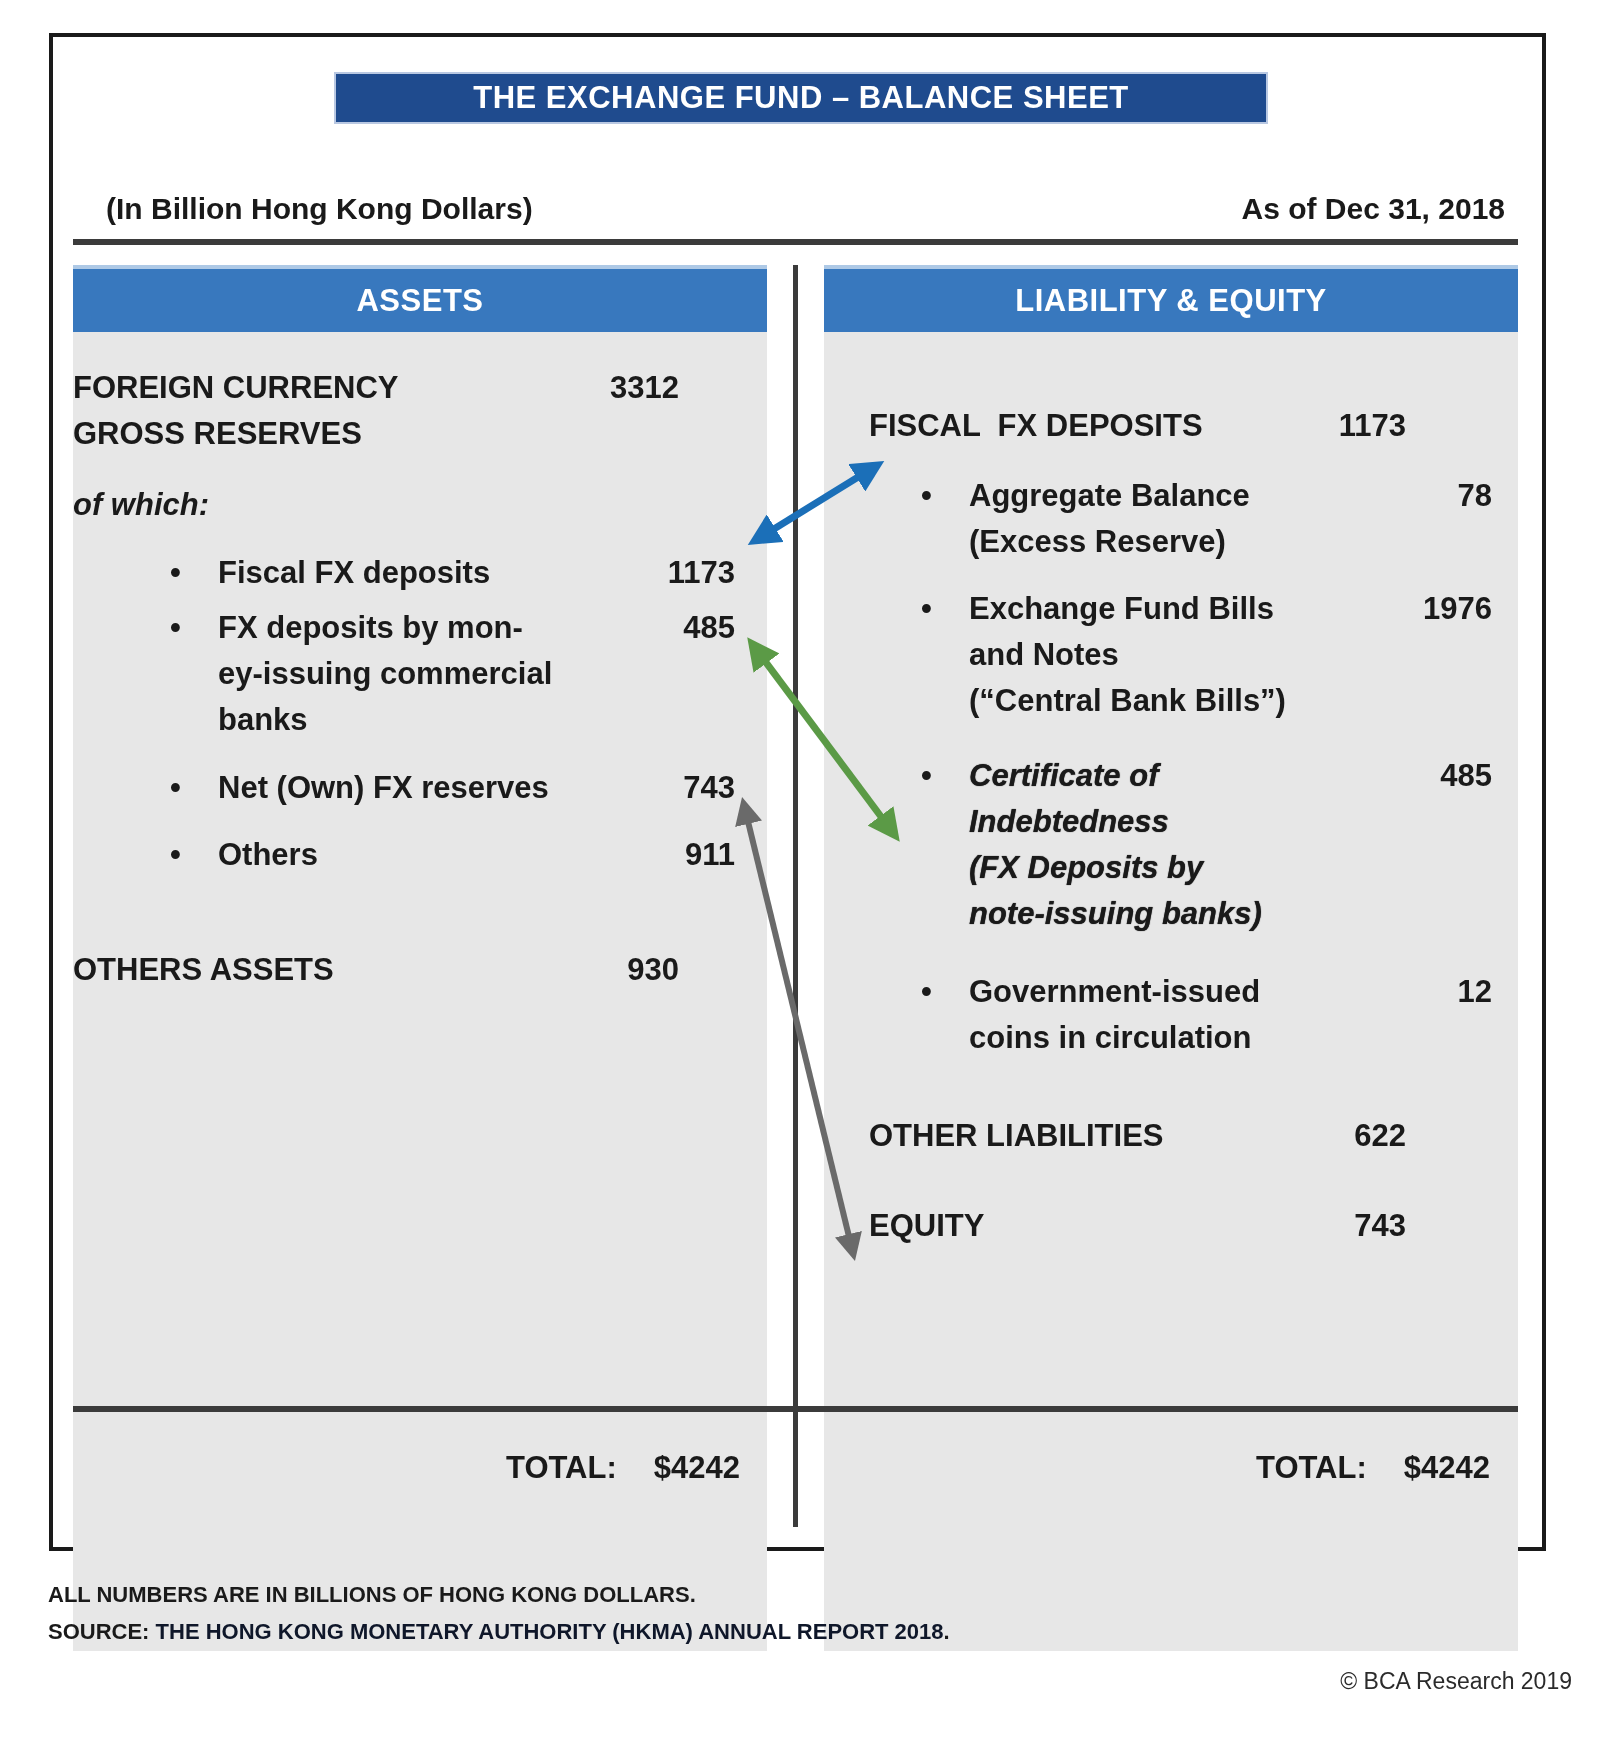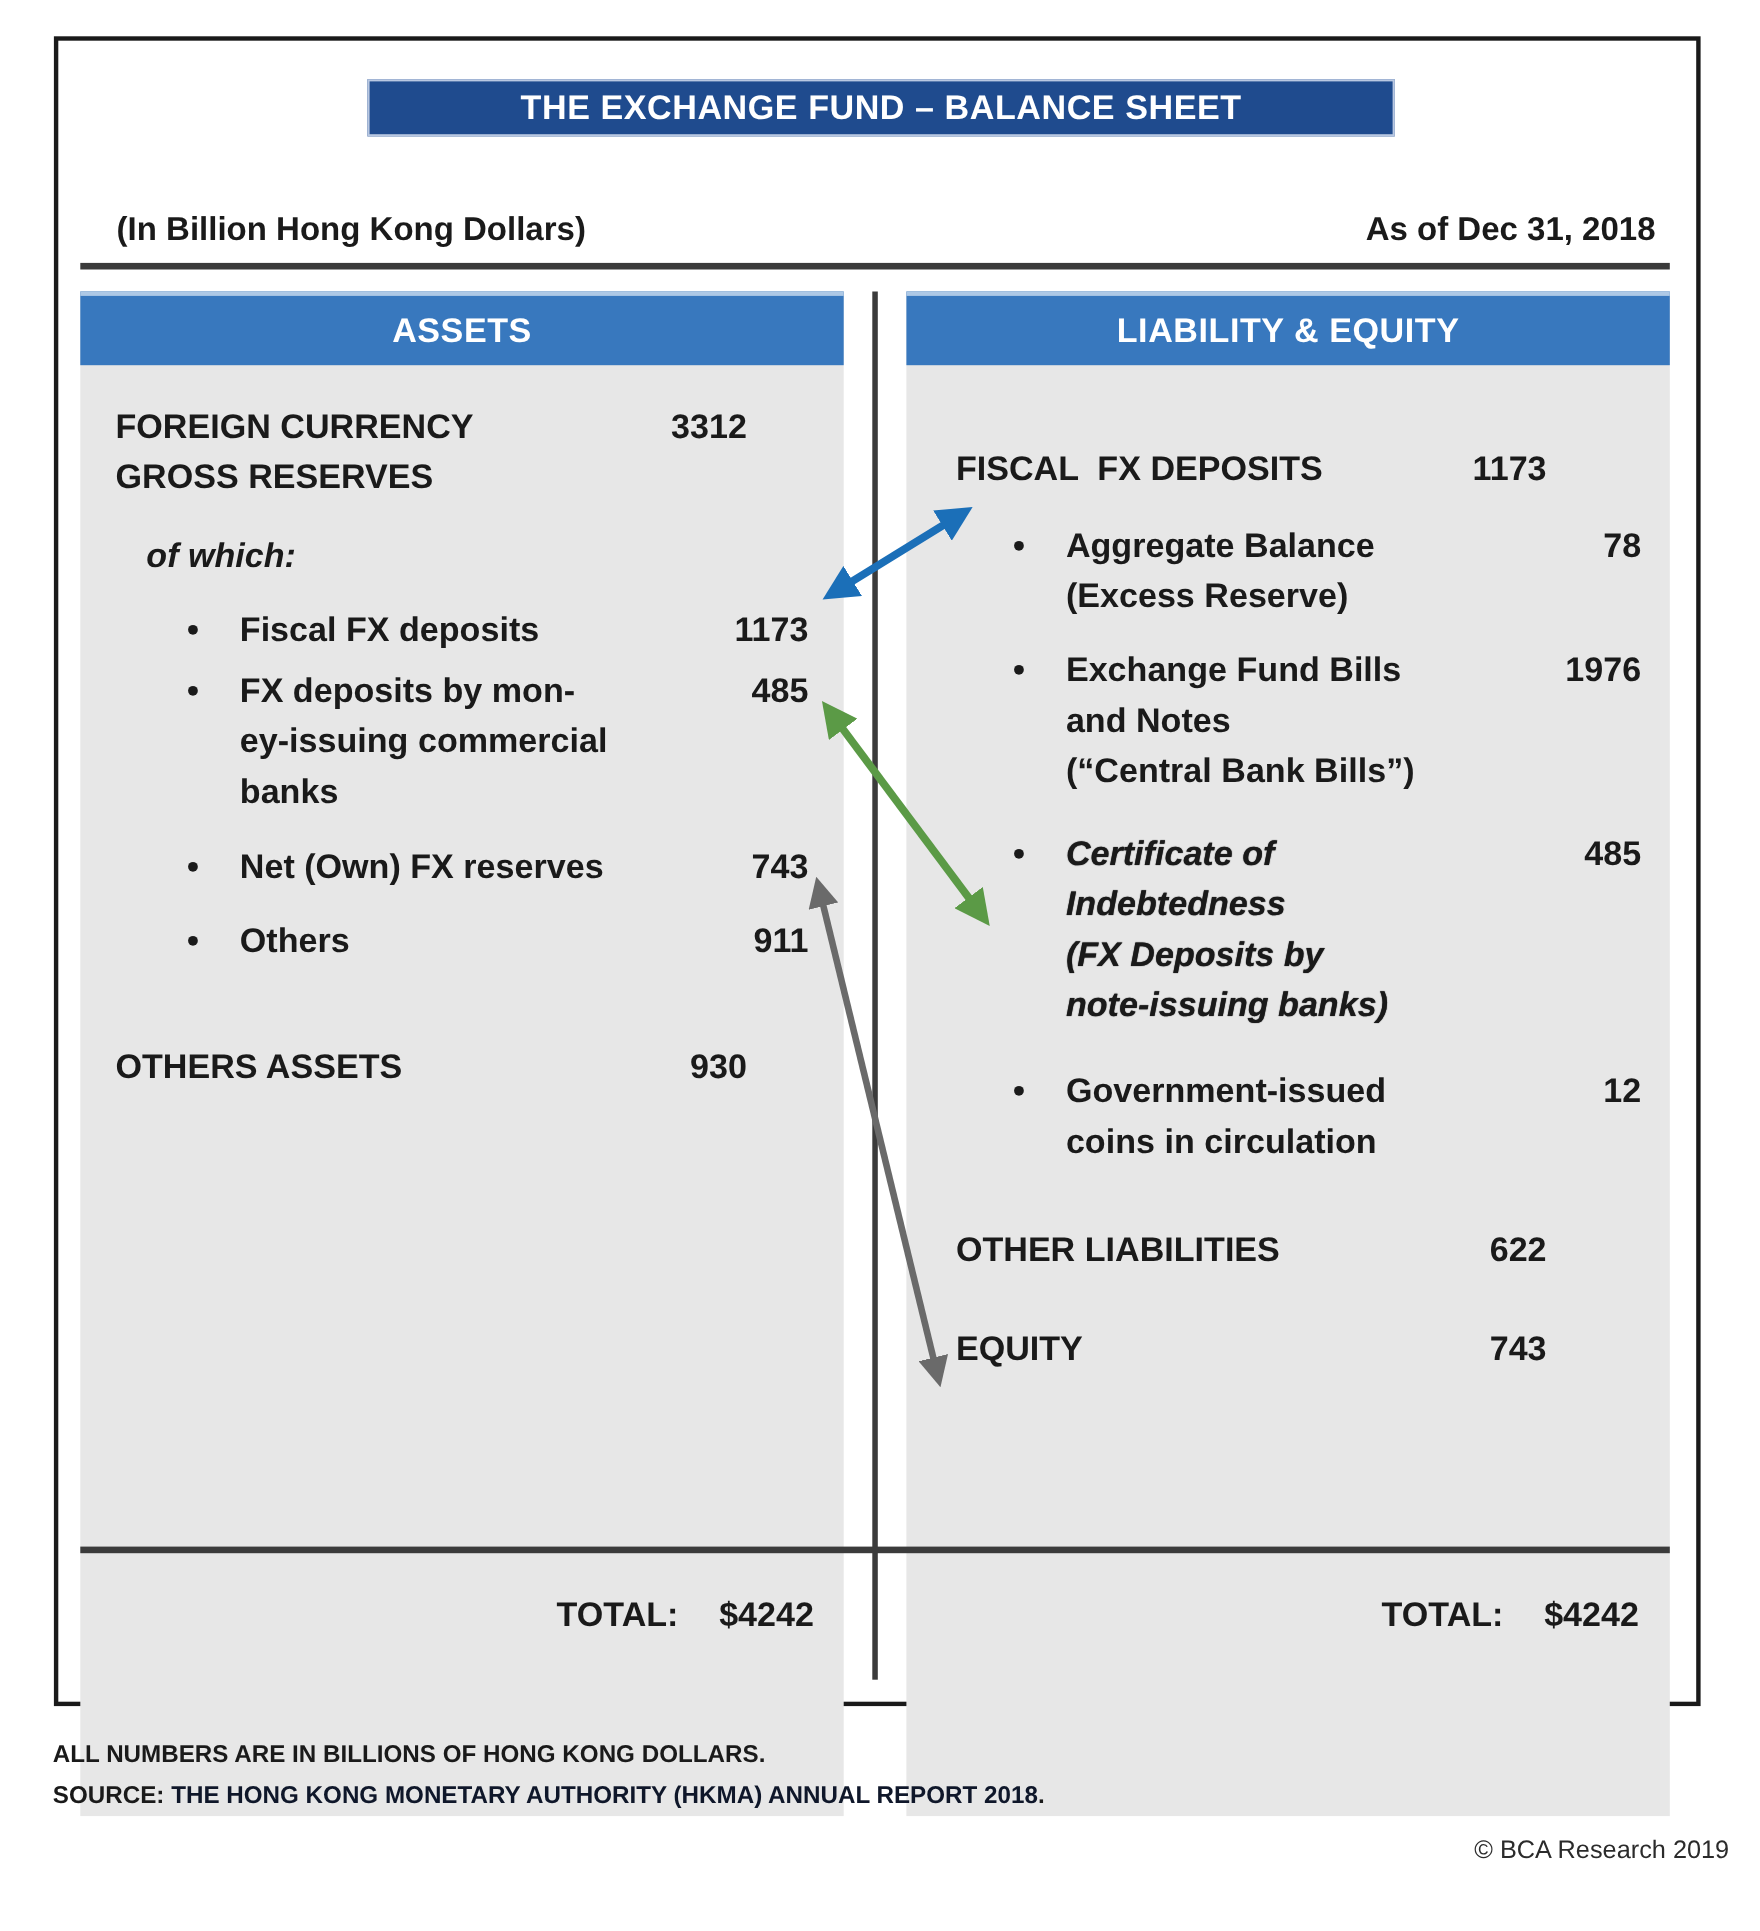--- a/index.html
+++ b/index.html
@@ -31,29 +31,29 @@
   .panel-right{left:824px;}
   .panel-header{
     height:67px;background:#3878BE;border-top:4px solid #aec9e6;box-sizing:border-box;
     display:flex;align-items:center;justify-content:center;
     color:#ffffff;font-size:31px;letter-spacing:0.5px;
   }
   
   .row{display:flex;align-items:flex-start;font-size:31px;line-height:46px;}
   .lbl{flex:1;white-space:pre-wrap;}
   .val{text-align:right;width:110px;white-space:pre;}
-  .panel-left  .main{padding-left:32px;}
+  .panel-left  .main{}
   .panel-right .main{padding-left:45px;}
   .panel-left  .main   .val{margin-right:88px;}
   .panel-left  .bullet .val{margin-right:32px;}
   .panel-right .main   .val{margin-right:112px;}
   .panel-right .bullet .val{margin-right:26px;}
   .bullet{padding-left:97px;}
   .dot{width:48px;flex:0 0 48px;}
-  .ofwhich{padding-left:60px;font-style:italic;}
+  .ofwhich{font-style:italic;}
   .embold .lbl{text-shadow:0 0 1px #1a1a1a;font-style:italic;}
   
   .total-row{display:flex;font-size:31px;top:1448px;line-height:40px;}
   .total-row .gap{width:37px;}
   .total-left{right:860px;}
   .total-right{right:110px;}
   
   .footer-note{left:48px;top:1580px;font-size:22px;line-height:30px;}
   .footer-source{left:48px;top:1617px;font-size:22px;line-height:30px;}
   .src-link{color:#0f172a;cursor:pointer;}

